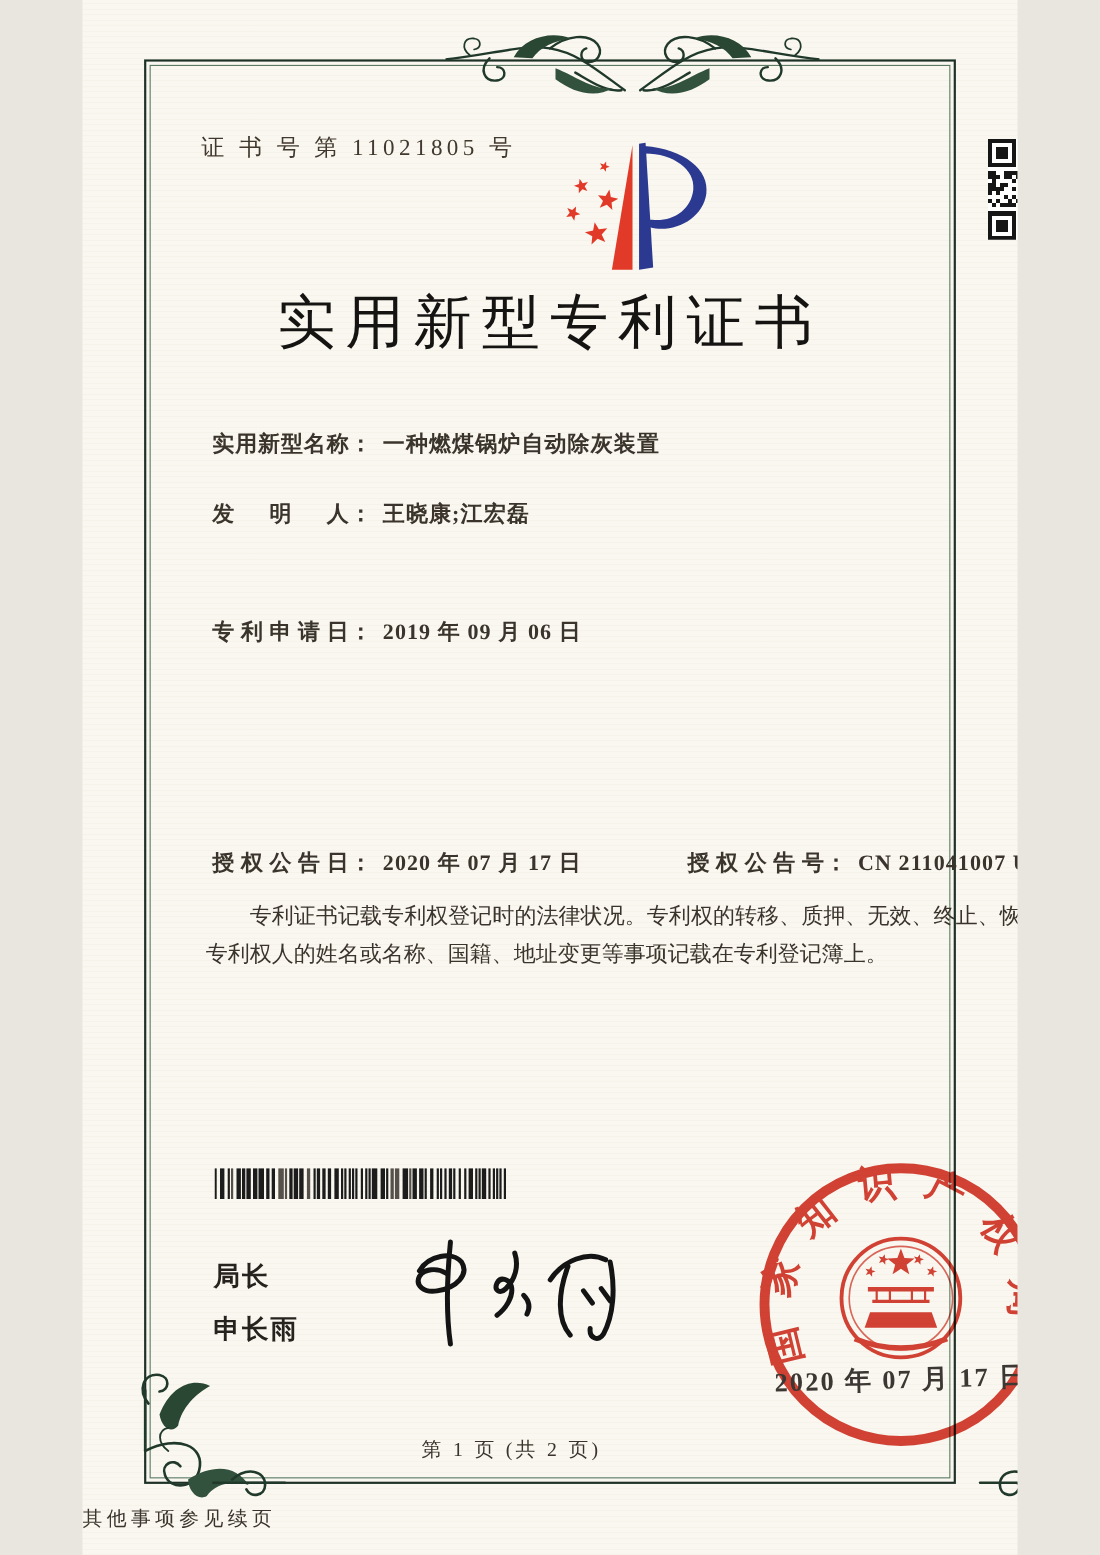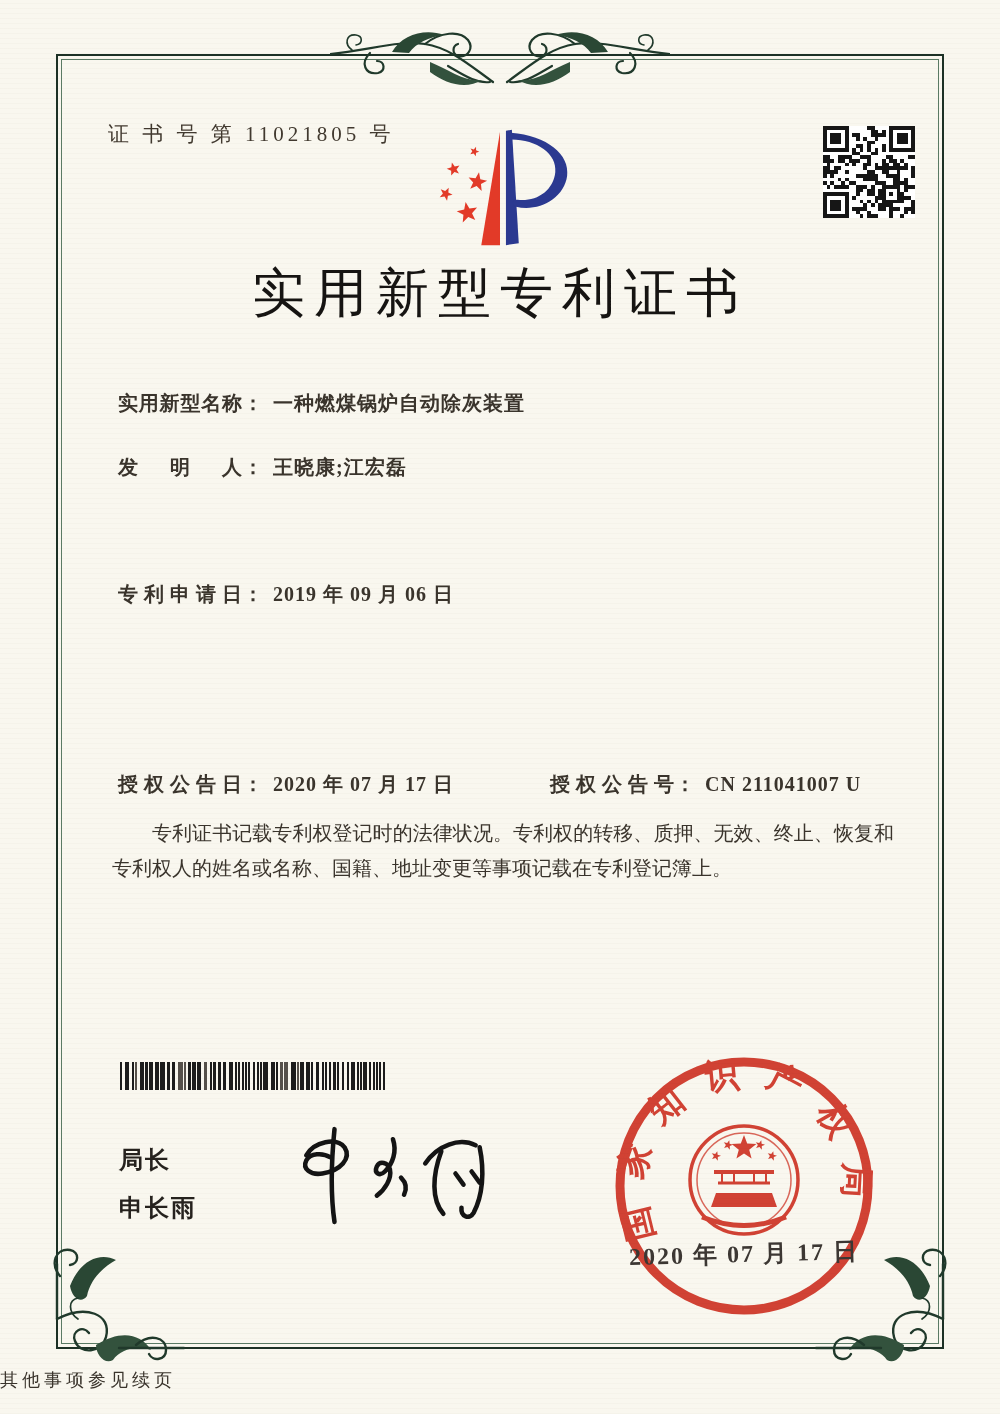--- a/index.html
+++ b/index.html
@@ -1,17 +1,17 @@
 <!DOCTYPE html>
 <html><head>
 <meta charset="utf-8">
 <style>
   html,body{margin:0;padding:0;background:#e8e6de;}
   .page{
-    position:relative;width:1000px;height:1414px;margin:0 auto;
+    position:relative;width:850px;height:1414px;margin:0 auto;
     background:#f9f7ef;
     background-image:repeating-linear-gradient(0deg, rgba(140,125,95,.035) 0 1px, transparent 1px 5px);
     font-family:"Liberation Serif","DejaVu Serif",serif;
     color:#35302a;overflow:hidden;
   }
   
   .frame{position:absolute;inset:54px 56px 65px 56px;border:2.5px solid #1d3126;pointer-events:none;}
   .frame::after{content:"";position:absolute;inset:3px;border:1px solid #5a7a64;}
   .flourish{position:absolute;pointer-events:none;}
   .flourish path{vector-effect:non-scaling-stroke;}
@@ -312,21 +312,21 @@
   </div>
 
   <h1 class="title">实用新型专利证书</h1>
 
   <div class="frow" style="top:390px">
     <span class="flabel">实用新型名称</span><span class="fcolon">：</span><span class="fvalue">一种燃煤锅炉自动除灰装置</span>
   </div>
   <div class="frow" style="top:454px">
     <span class="flabel">发明人</span><span class="fcolon">：</span><span class="fvalue">王晓康;江宏磊</span>
   </div>
-  <div class="frow" style="top:581px">
+  <div class="frow" style="top:561px">
     <span class="flabel">专利申请日</span><span class="fcolon">：</span><span class="fvalue">2019 年 09 月 06 日</span>
   </div>
   <div class="frow" style="top:771px">
     <span>
       <span class="flabel">授权公告日</span><span class="fcolon">：</span><span class="fvalue">2020 年 07 月 17 日</span>
     </span>
     <span style="display:inline-block;width:86px;"></span>
     <span>
       <span class="flabel">授权公告号</span><span class="fcolon">：</span><span class="fvalue">CN 211041007 U</span>
     </span>
@@ -437,15 +437,16 @@
       <g id="emblemStars" fill="#d4382a">
           <polygon points="134.0,83.0 137.2,91.6 146.4,92.0 139.2,97.7 141.6,106.5 134.0,101.5 126.4,106.5 128.8,97.7 121.6,92.0 130.8,91.6"></polygon>
           <polygon points="107.3,99.2 107.6,102.7 111.0,103.7 107.8,105.1 107.8,108.7 105.5,106.0 102.1,107.1 103.9,104.1 101.8,101.3 105.2,102.0"></polygon>
           <polygon points="119.3,88.2 119.6,91.7 123.0,92.7 119.8,94.1 119.8,97.7 117.5,95.0 114.1,96.1 115.9,93.1 113.8,90.3 117.2,91.0"></polygon>
           <polygon points="151.3,88.2 151.6,91.7 155.0,92.7 151.8,94.1 151.8,97.7 149.5,95.0 146.1,96.1 147.9,93.1 145.8,90.3 149.2,91.0"></polygon>
           <polygon points="163.3,99.2 163.6,102.7 167.0,103.7 163.8,105.1 163.8,108.7 161.5,106.0 158.1,107.1 159.9,104.1 157.8,101.3 161.2,102.0"></polygon>
         </g>
     </svg>
   </div>
 
+  <div class="pagenum">第 1 页 (共 2 页)</div>
   <div class="contnote">其他事项参见续页</div>
 
 </div>
 
 </body></html>

